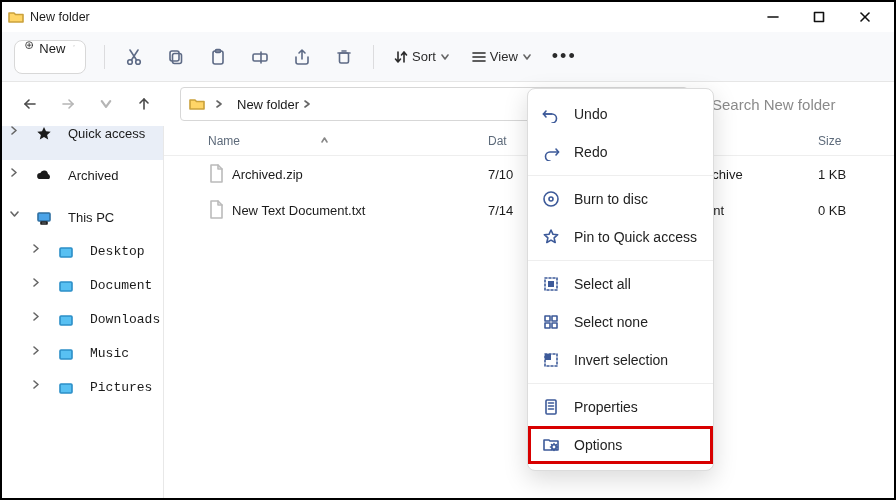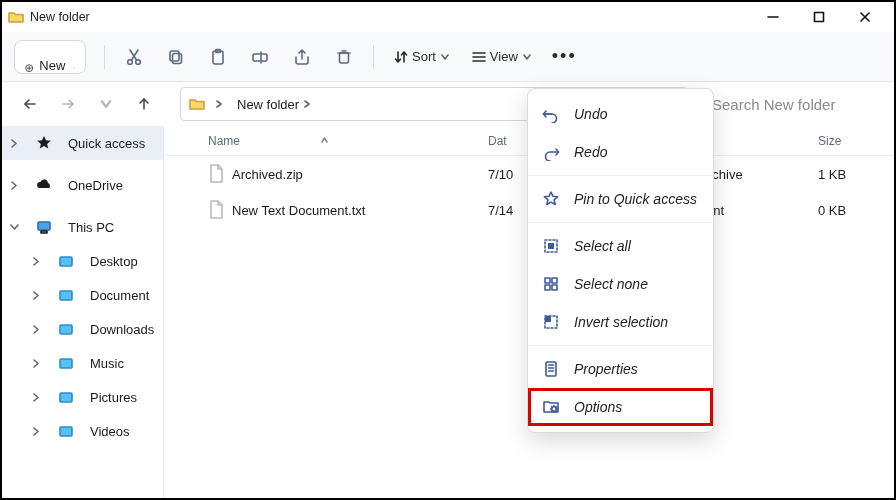--- a/index.html
+++ b/index.html
@@ -38,21 +38,21 @@
   .toolbar {
     display: flex;
     align-items: center;
     height: 50px;
     padding: 0 12px;
     background: #f8f9fb;
     border-bottom: 1px solid #e6e6e6;
   }
   .newbtn {
     display: inline-flex;
-    align-items: flex-end;
+    align-items: flex-start;
     gap: 6px;
     border: 1px solid #d8d8d8;
     background: #fff;
     border-radius: 8px;
     height: 34px;
     padding: 0 10px;
     font-size: 13px;
     margin-right: 10px;
   }
   .tb-sep {
@@ -127,27 +127,27 @@
     display: flex;
     height: calc(500px - 30px - 50px - 44px - 4px);
   }
   .sidebar {
     width: 162px;
     border-right: 1px solid #e8e8e8;
     background: #fff;
     overflow: hidden;
   }
   .s-item {
-    display: flex; align-items: center;
+    display: flex; align-items: flex-start;
     height: 34px;
     padding-left: 6px;
     gap: 16px;
     font-size: 13px;
   }
-  .s-item.sub { padding-left: 28px; }
+  .s-item.sub { padding-left: 28px; font-family: Liberation Mono, monospace; }
   .s-item.sel { background: #e9eef7; }
   .caret {
     width: 12px; display: inline-flex; justify-content: center; color:#666;
   }
   .caret svg { width:9px; height:9px; }
   .s-item .label { white-space: nowrap; }
   .s-icn { width:16px; height:16px; display:inline-flex; align-items:center; justify-content:center;}
 
   
   .content { flex: 1; display: flex; flex-direction: column; }
@@ -183,21 +183,20 @@
     position: absolute;
     left: 525px;
     top: 86px;
     width: 187px;
     background: #fff;
     border: 1px solid #dcdcdc;
     border-radius: 8px;
     box-shadow: 0 8px 24px rgba(0,0,0,.15);
     padding: 6px 0;
     z-index: 10;
-    font-style: italic;
   }
   .mi {
     display: flex;
     align-items: center;
     height: 38px;
     padding: 0 14px;
     gap: 14px;
     font-size: 14px;
     color: #222;
   }
@@ -393,21 +392,21 @@
       <span class="caret">
           <svg viewBox="0 0 9 9">
             <polyline points="2,1 6,4.5 2,8"></polyline>
           </svg>
         </span>
       <span class="s-icn">
         <svg viewBox="0 0 16 16">
             <path class="filled" fill="#1294e8" d="M4 11a3 3 0 0 1 .3-6A4 4 0 0 1 12 6a3 3 0 0 1 1 5z"></path>
           </svg>
       </span>
-      <span class="label">OneDrive</span>
+      <span class="label">Archived</span>
     </div>
     <div style="height:8px;"></div>
     <div class="s-item">
       <span class="caret">
           <svg viewBox="0 0 9 9">
             <polyline points="1,2 4.5,6 8,2"></polyline>
           </svg>
         </span>
       <span class="s-icn">
         <svg viewBox="0 0 16 16">
@@ -474,33 +473,20 @@
           <svg viewBox="0 0 9 9">
             <polyline points="2,1 6,4.5 2,8"></polyline>
           </svg>
         </span>
       <span class="s-icn">
           <svg viewBox="0 0 16 16">
             <rect x="2" y="4" width="12" height="9" rx="1" fill="#58c0f2" stroke="#2b8ec7"></rect>
           </svg>
         </span>
       <span class="label">Pictures</span>
-    </div>
-    <div class="s-item sub">
-      <span class="caret">
-          <svg viewBox="0 0 9 9">
-            <polyline points="2,1 6,4.5 2,8"></polyline>
-          </svg>
-        </span>
-      <span class="s-icn">
-          <svg viewBox="0 0 16 16">
-            <rect x="2" y="4" width="12" height="9" rx="1" fill="#58c0f2" stroke="#2b8ec7"></rect>
-          </svg>
-        </span>
-      <span class="label">Videos</span>
     </div>
   </div>
 
   <div class="content">
     <div class="cols">
       <div class="col-name">
         <span>Name</span>
         <span class="sortcaret"><svg viewBox="0 0 9 9">
               <polyline points="2,6 4.5,2 7,6"></polyline>
             </svg></span>
@@ -548,20 +534,27 @@
   <div class="mi">
     <svg viewBox="0 0 18 18">
         <path d="M14 6l2.5 3L14 12"></path>
         <path d="M16.5 9H8a4.5 4.5 0 1 0 0 9"></path>
       </svg>
     <span>Redo</span>
   </div>
   <div class="msep"></div>
   <div class="mi">
     <svg viewBox="0 0 18 18">
+        <circle cx="9" cy="9" r="7"></circle>
+        <circle cx="9" cy="9" r="2"></circle>
+      </svg>
+    <span>Burn to disc</span>
+  </div>
+  <div class="mi">
+    <svg viewBox="0 0 18 18">
         <path d="M9 2l2 4.3 4.7.4-3.6 3.2 1.1 4.6L9 12.1l-4.2 2.4 1.1-4.6L2.3 6.7 7 6.3z"></path>
       </svg>
     <span>Pin to Quick access</span>
   </div>
   <div class="msep"></div>
   <div class="mi">
     <svg viewBox="0 0 18 18">
         <rect x="3" y="3" width="12" height="12" stroke-dasharray="2 2"></rect>
         <rect x="6" y="6" width="6" height="6" class="filled" fill="#3d5a99"></rect>
       </svg>

